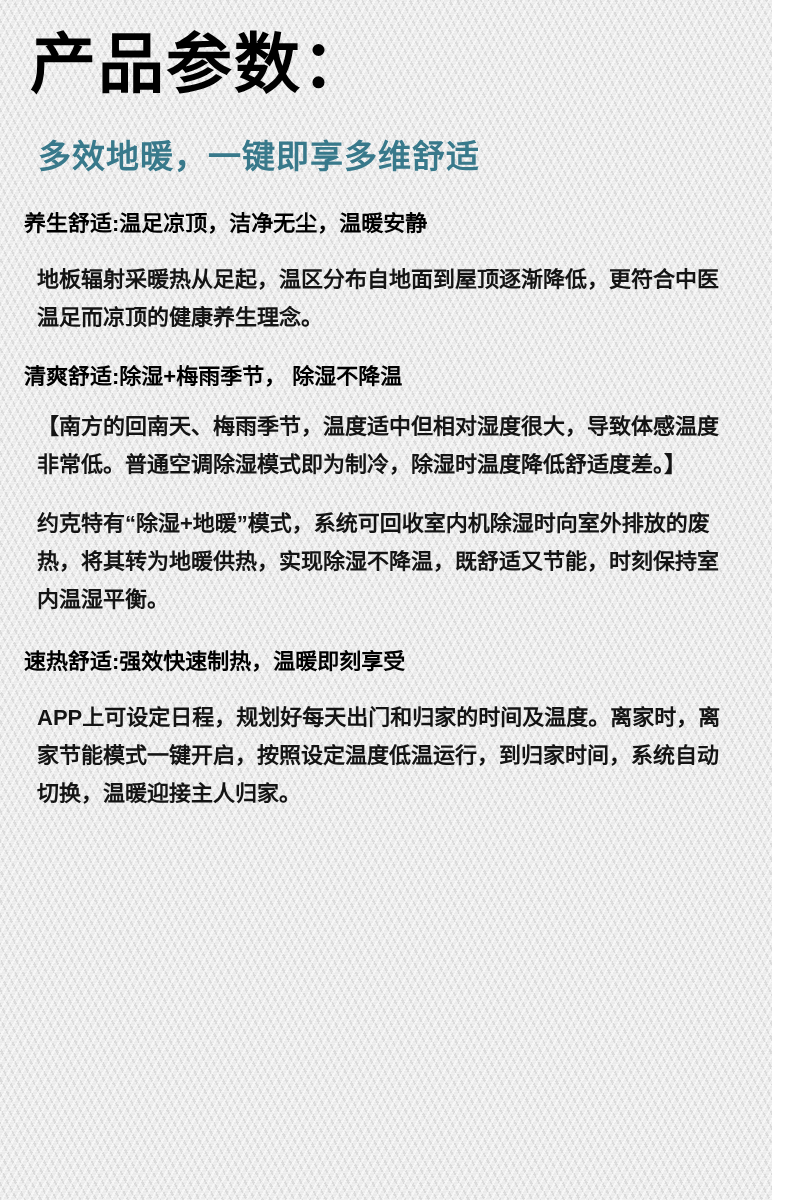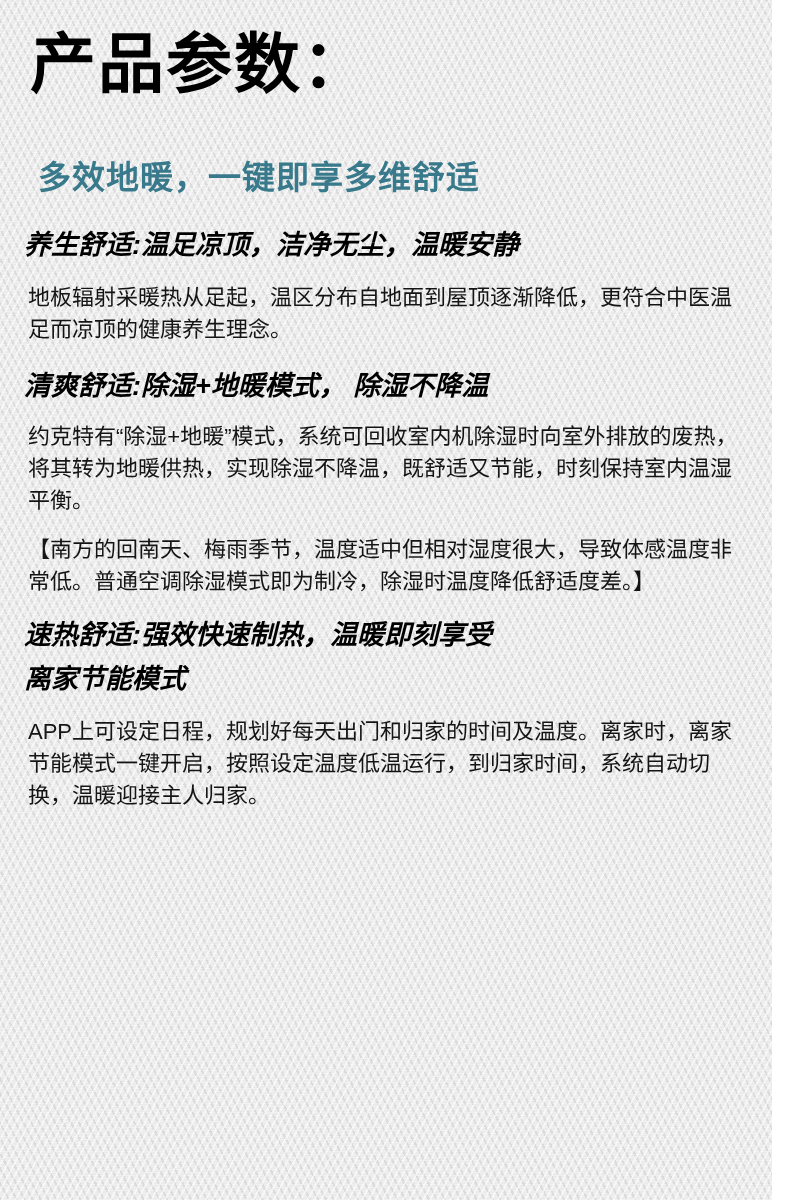--- a/index.html
+++ b/index.html
@@ -27,78 +27,76 @@
   }
   .title {
     margin: 26px 0 0 6px;
     font-size: 66px;
     line-height: 76px;
     font-weight: 700;
     letter-spacing: 2px;
     color: #000000;
   }
   .subtitle {
-    margin: 56px 0 0 14px;
+    margin: 35px 0 0 14px;
     font-size: 33px;
     line-height: 40px;
     font-weight: 700;
     color: #38798b;
     letter-spacing: 1px;
   }
   .s-heading {
     margin: 0;
-    font-size: 27px;
+    font-size: 22px;
     line-height: 28px;
     font-weight: 700;
     color: #000000;
-    font-style: italic;
   }
   .s-para {
-    margin: 4px;
+    margin: 13px;
     font-size: 22px;
-    line-height: 32px;
-    font-weight: 400;
+    line-height: 38px;
+    font-weight: 700;
     color: #141414;
   }
   section { margin: 0; }
   
   .mt14 { margin-top: 14px; }
   .mt16 { margin-top: 16px; }
   .mt17 { margin-top: 17px; }
   .mt21 { margin-top: 21px; }
   .mt23 { margin-top: 23px; }
   .mt24 { margin-top: 24px; }
   .mt26 { margin-top: 26px; }
-  .mt29 { margin-top: 23px; }
+  .mt29 { margin-top: 29px; }
   .mt33 { margin-top: 33px; }
   .mt38 { margin-top: 38px; }
   .mt47 { margin-top: 47px; }
 </style>
 </head>
 <body>
 
 <div class="page">
 
   <h1 class="title">产品参数：</h1>
 
   <div class="subtitle">多效地暖，一键即享多维舒适</div>
 
   <section>
     <h2 class="s-heading mt33">养生舒适:温足凉顶，洁净无尘，温暖安静</h2>
     <p class="s-para mt23">地板辐射采暖热从足起，温区分布自地面到屋顶逐渐降低，更符合中医温足而凉顶的健康养生理念。</p>
   </section>
 
   <section>
-    <h2 class="s-heading mt26">清爽舒适:除湿+地暖模式， 除湿不降温</h2>
+    <h2 class="s-heading mt26">清爽舒适:除湿+梅雨季节， 除湿不降温</h2>
+    <p class="s-para mt17">【南方的回南天、梅雨季节，温度适中但相对湿度很大，导致体感温度非常低。普通空调除湿模式即为制冷，除湿时温度降低舒适度差。】</p>
     <p class="s-para mt21">约克特有“除湿+地暖”模式，系统可回收室内机除湿时向室外排放的废热，将其转为地暖供热，实现除湿不降温，既舒适又节能，时刻保持室内温湿平衡。</p>
-    <p class="s-para mt17">【南方的回南天、梅雨季节，温度适中但相对湿度很大，导致体感温度非常低。普通空调除湿模式即为制冷，除湿时温度降低舒适度差。】</p>
   </section>
 
   <section>
     <h2 class="s-heading mt29">速热舒适:强效快速制热，温暖即刻享受</h2>
   </section>
 
   <section>
-    <h2 class="s-heading mt16">离家节能模式</h2>
     <p class="s-para mt23">APP上可设定日程，规划好每天出门和归家的时间及温度。离家时，离家节能模式一键开启，按照设定温度低温运行，到归家时间，系统自动切换，温暖迎接主人归家。</p>
   </section>
 
 </div>
 
 </body></html>

